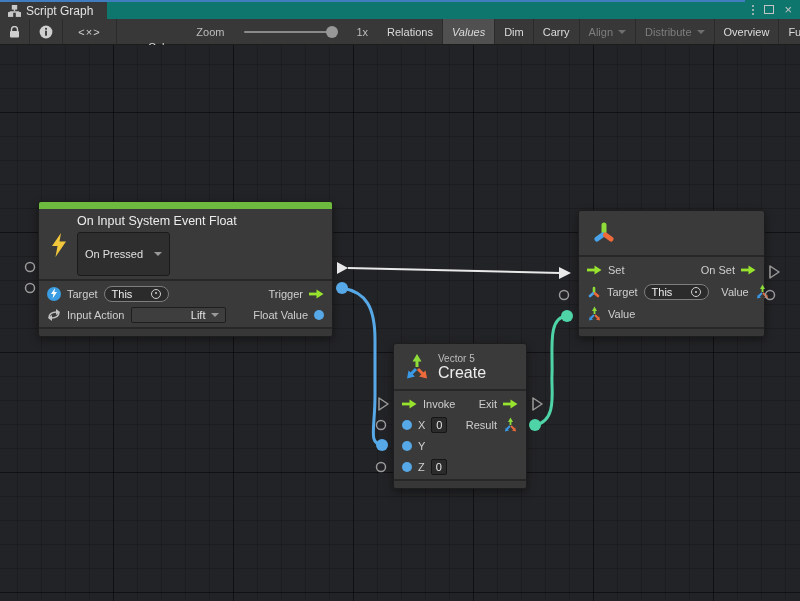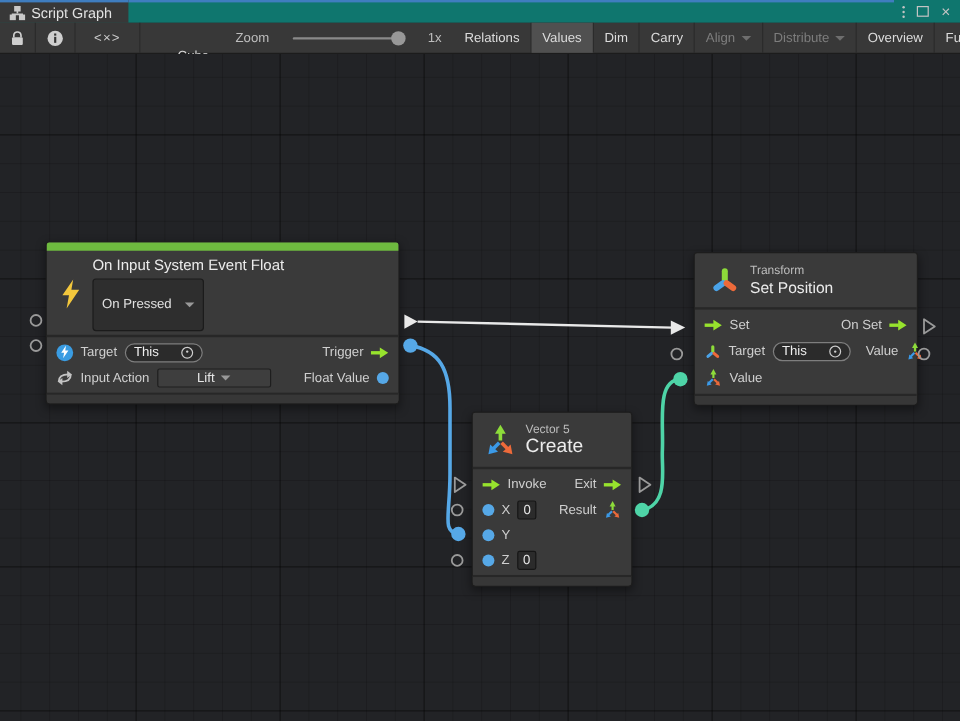--- a/index.html
+++ b/index.html
@@ -13,21 +13,21 @@
   .focus-line { position:absolute; left:0; top:0; width:745px; height:2px; background:#3f7dbf; }
   .win-controls { margin-left:auto; display:flex; align-items:center; gap:10px; padding-right:8px; }
   .wc { color:#c4c4c4; font-size:13px; line-height:19px; cursor:default; }
   .wc-max { width:10px; height:9px; border:1.5px solid #c4c4c4; }
   .kebab { display:flex; flex-direction:column; gap:2px; }
   .kebab i { width:2px; height:2px; background:#c4c4c4; border-radius:50%; display:block; }
 
   
   .toolbar { position:absolute; left:0; top:19px; width:800px; height:26px; background:#383838; border-bottom:1px solid #1c1c1c; display:flex; align-items:stretch; font-size:11px; }
   .tbtn { display:flex; align-items:center; justify-content:center; padding:0 9px; color:#dcdcdc; border-right:1px solid #2b2b2b; cursor:default; white-space:nowrap; }
-  .tbtn.active { background:#505050; }
+  .tbtn.active { background:#505050;font-style:italic; }
   .tbtn.disabled { color:#7d7d7d; }
   .tbtn.noborder { border-right:none; }
   .caret { width:0; height:0; border-left:4px solid transparent; border-right:4px solid transparent; border-top:4px solid #999; margin-left:5px; display:inline-block; }
   .caret.dim { border-top-color:#6e6e6e; }
   .crumb { display:flex; align-items:center; gap:6px; padding:0 12px; color:#d6d6d6;margin-top:34px; }
   .zoomgrp { margin-left:auto; display:flex; align-items:center; gap:20px; padding:0 10px; color:#bdbdbd; }
   .slider-track { width:92px; height:2px; background:#8a8a8a; position:relative; border-radius:1px; }
   .slider-handle { position:absolute; right:-2px; top:-5px; width:12px; height:12px; border-radius:50%; background:#989898; }
 
   
@@ -50,21 +50,21 @@
   .divider { height:2px; background:#272727; }
   .node-body { padding:2px 0; }
   .row { display:flex; align-items:center; gap:6px; padding:0 8px; height:21px; font-size:11px; color:#cfcfcf; }
   .row .spacer { flex:1; }
   .footer { height:9px; background:#373737; border-top:2px solid #272727; border-radius:0 0 3px 3px; }
 
   .mode-dd { margin-top:3px; display:inline-flex; align-items:center; gap:6px; background:#2e2e2e; border:1px solid #1b1b1b; border-radius:3px; padding:15px 7px; font-size:11px; color:#e0e0e0; width:max-content; }
   .obj-field { display:inline-flex; align-items:center; gap:19px; background:#2b2b2b; border:1px solid #7e7e7e; border-radius:8px; padding:0 7px; height:16px; font-size:11px; color:#efefef; }
   .picker { width:10px; height:10px; border:1.5px solid #cfcfcf; border-radius:50%; position:relative; display:inline-block; }
   .picker::after { content:""; position:absolute; left:2.5px; top:2.5px; width:2px; height:2px; background:#cfcfcf; border-radius:50%; }
-  .select { display:inline-flex; align-items:center; justify-content:center; background:#3e3e3e; border:1px solid #1e1e1e; border-radius:2px; height:16px; width:95px; padding:0 6px; font-size:11px; color:#e6e6e6; }
+  .select { display:inline-flex; align-items:center; justify-content:flex-end; background:#3e3e3e; border:1px solid #1e1e1e; border-radius:2px; height:16px; width:95px; padding:0 6px; font-size:11px; color:#e6e6e6; }
   .val-field { display:inline-flex; align-items:center; justify-content:center; background:#2b2b2b; border:1px solid #161616; border-radius:2px; min-width:16px; height:16px; padding:0 4px; font-size:11px; color:#e6e6e6; }
 
   .dot { width:10px; height:10px; border-radius:50%; display:inline-block; }
   .dot-blue { background:#56a8e7; }
   .icon { display:inline-flex; align-items:center; justify-content:center; }
   .unit-icon { width:14px; height:14px; border-radius:50%; background:#3a9ce2; position:relative; }
 
   svg { display:block; }
   .wires { position:absolute; left:0; top:45px; width:800px; height:556px; pointer-events:none; }
 </style>
@@ -308,24 +308,20 @@
     <div class="node-header" style="padding:8px 12px;">
       <span class="icon">
         <svg width="26" height="28" viewBox="0 0 26 28">
             <g stroke-width="5" stroke-linecap="round" fill="none">
               <path d="M13 13 V6" stroke="#8ddc3a"></path>
               <path d="M11.5 16 L6 20" stroke="#4aa3e8"></path>
               <path d="M14.5 16 L20 20" stroke="#ed6a3a"></path>
             </g>
           </svg>
       </span>
-      <div class="hdr-col">
-        <span class="node-category">Transform</span>
-        <span class="node-title" style="font-size:13px">Set Position</span>
-      </div>
     </div>
     <div class="divider"></div>
     <div class="node-body" style="padding:2px 0;">
       <div class="row" style="height:22px">
         <span class="icon">
           <svg width="15" height="10" viewBox="0 0 15 10">
               <rect x="0" y="3.6" width="8" height="2.8" fill="#97e32d"></rect>
               <polygon points="7.5,0.5 14.5,5 7.5,9.5" fill="#97e32d"></polygon>
             </svg>
         </span>

